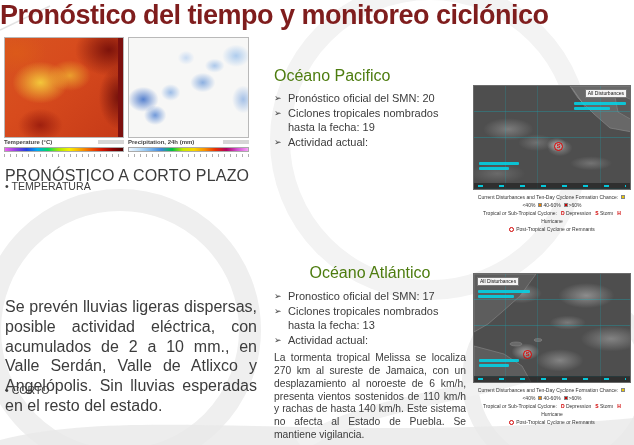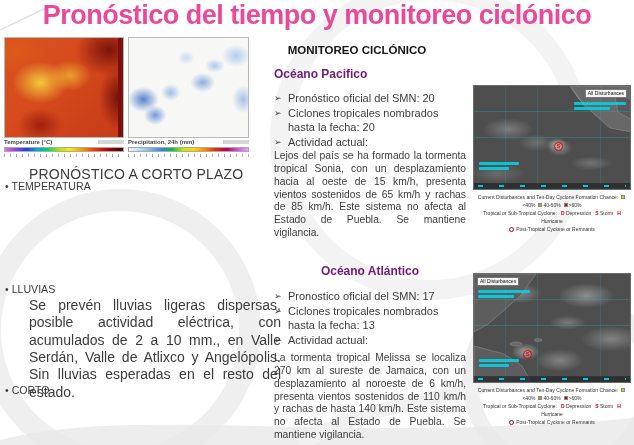--- a/index.html
+++ b/index.html
@@ -11,23 +11,23 @@
   }
   #page { position:absolute; inset:0; }
 
   
   .wm { position:absolute; inset:0; z-index:0; pointer-events:none; }
 
   .layer { position:absolute; z-index:1; }
 
   
   .title {
-    left:0; top:5; width:634px; text-align:center;
+    left:0; top:5; width:634px; text-align:left;
     font-size:27px; font-weight:800; letter-spacing:-0.5px;
-    color:#ec4899;
+    color:#7f1d1d;
   }
 
   
   .map { border:1px solid #b9b9b9; }
   .temp-map {
     left:4px; top:37px; width:120px; height:101px;
     background:
       radial-gradient(ellipse 40px 30px at 30% 45%, rgba(245,205,60,.95), rgba(245,205,60,0) 70%),
       radial-gradient(ellipse 30px 22px at 55% 38%, rgba(240,180,50,.8), rgba(240,180,50,0) 70%),
       radial-gradient(ellipse 45px 35px at 88% 12%, rgba(120,16,10,.95), rgba(120,16,10,0) 75%),
@@ -68,32 +68,32 @@
   }
   .cb-ticks {
     height:3px;
     background:repeating-linear-gradient(to right,#9a9a9a 0 1px, transparent 1px 6px);
     opacity:.8;
   }
   .tk-temp { left:4px; top:154px; width:120px; }
   .tk-prec { left:128px; top:154px; width:121px; }
 
   
-  .lt { left:5px; width:252px; font-size:14px; line-height:1.24; color:#3c3c3c;margin-left:24px; }
+  .lt { left:5px; width:252px; font-size:16px; line-height:1.24; color:#3c3c3c; }
   .lt.head { top:166px; letter-spacing:.2px; }
   .sec-title { left:5px; width:252px; font-size:10.6px; color:#3c3c3c; }
   .body-txt { text-align:justify; }
   .st1 { top:180px; } .sb1 { top:194px; }
   .st2 { top:283px; } .sb2 { top:297px; }
   .st3 { top:384px; } .sb3 { top:398px; }
 
   
   .mc-head { left:272px; top:44px; width:170px; text-align:center;
              font-size:11.5px; font-weight:bold; color:#141414; }
-  .ocean-title { left:274px; width:192px; font-size:12px; color:#701a75;font-weight:bold; }
+  .ocean-title { left:274px; width:192px; font-size:16px; color:#4d7c0f; }
   .ot-pac { top:67px; } .ot-atl { top:264px;text-align:center; }
   .bullets { left:274px; width:194px; font-size:11px; color:#3c3c3c; }
   .bl-pac { top:92px; } .bl-atl { top:290px; }
   .bullet { display:flex; margin-bottom:2px; line-height:1.22; }
   .bullet .mk { flex:0 0 14px; font-size:9px; padding-top:1px; color:#3c3c3c; }
   .mc-body { left:274px; width:192px; font-size:10.3px; line-height:1.25;
              text-align:justify; color:#3c3c3c; }
   .mb-pac { top:150px; } .mb-atl { top:352px; }
 
   
@@ -188,43 +188,40 @@
   <div class="layer map-label lbl-prec">
     <span>Precipitation, 24h (mm)</span><i class="fine"></i>
   </div>
   <div class="layer colorbar cb-prec"></div>
   <div class="layer cb-ticks tk-prec"></div>
 
   <div class="layer lt head">PRONÓSTICO A CORTO PLAZO</div>
 
   <div class="layer sec-title st1">• TEMPERATURA</div>
 
-  <div class="layer sec-title st2">• LLUVIAS</div>
   <div class="layer lt body-txt sb2">Se prevén lluvias ligeras dispersas, posible actividad eléctrica, con acumulados de 2 a 10 mm., en Valle Serdán, Valle de Atlixco y Angelópolis. Sin lluvias esperadas en el resto del estado.</div>
 
   <div class="layer sec-title st3">• CORTO</div>
 
-  <div class="layer mc-head">MONITOREO CICLÓNICO</div>
 
   <div class="layer ocean-title ot-pac">Océano Pacifico</div>
   <div class="layer bullets bl-pac">
     <div class="bullet">
       <span class="mk">➢</span>
       <span>Pronóstico oficial del SMN: 20</span>
     </div>
     <div class="bullet">
       <span class="mk">➢</span>
-      <span>Ciclones  tropicales nombrados hasta la fecha: 20</span>
+      <span>Ciclones  tropicales nombrados hasta la fecha: 19</span>
     </div>
     <div class="bullet">
       <span class="mk">➢</span>
       <span>Actividad actual:</span>
     </div>
   </div>
-  <div class="layer mc-body mb-pac">Lejos del país se ha formado la tormenta tropical Sonia, con un desplazamiento hacia al oeste de 15 km/h, presenta vientos sostenidos de 65 km/h y rachas de 85 km/h. Este sistema no afecta al Estado de Puebla. Se mantiene vigilancia.</div>
 
   <div class="layer ocean-title ot-atl">Océano Atlántico</div>
   <div class="layer bullets bl-atl">
     <div class="bullet">
       <span class="mk">➢</span>
       <span>Pronostico oficial del SMN: 17</span>
     </div>
     <div class="bullet">
       <span class="mk">➢</span>
       <span>Ciclones  tropicales nombrados hasta la fecha: 13</span>

